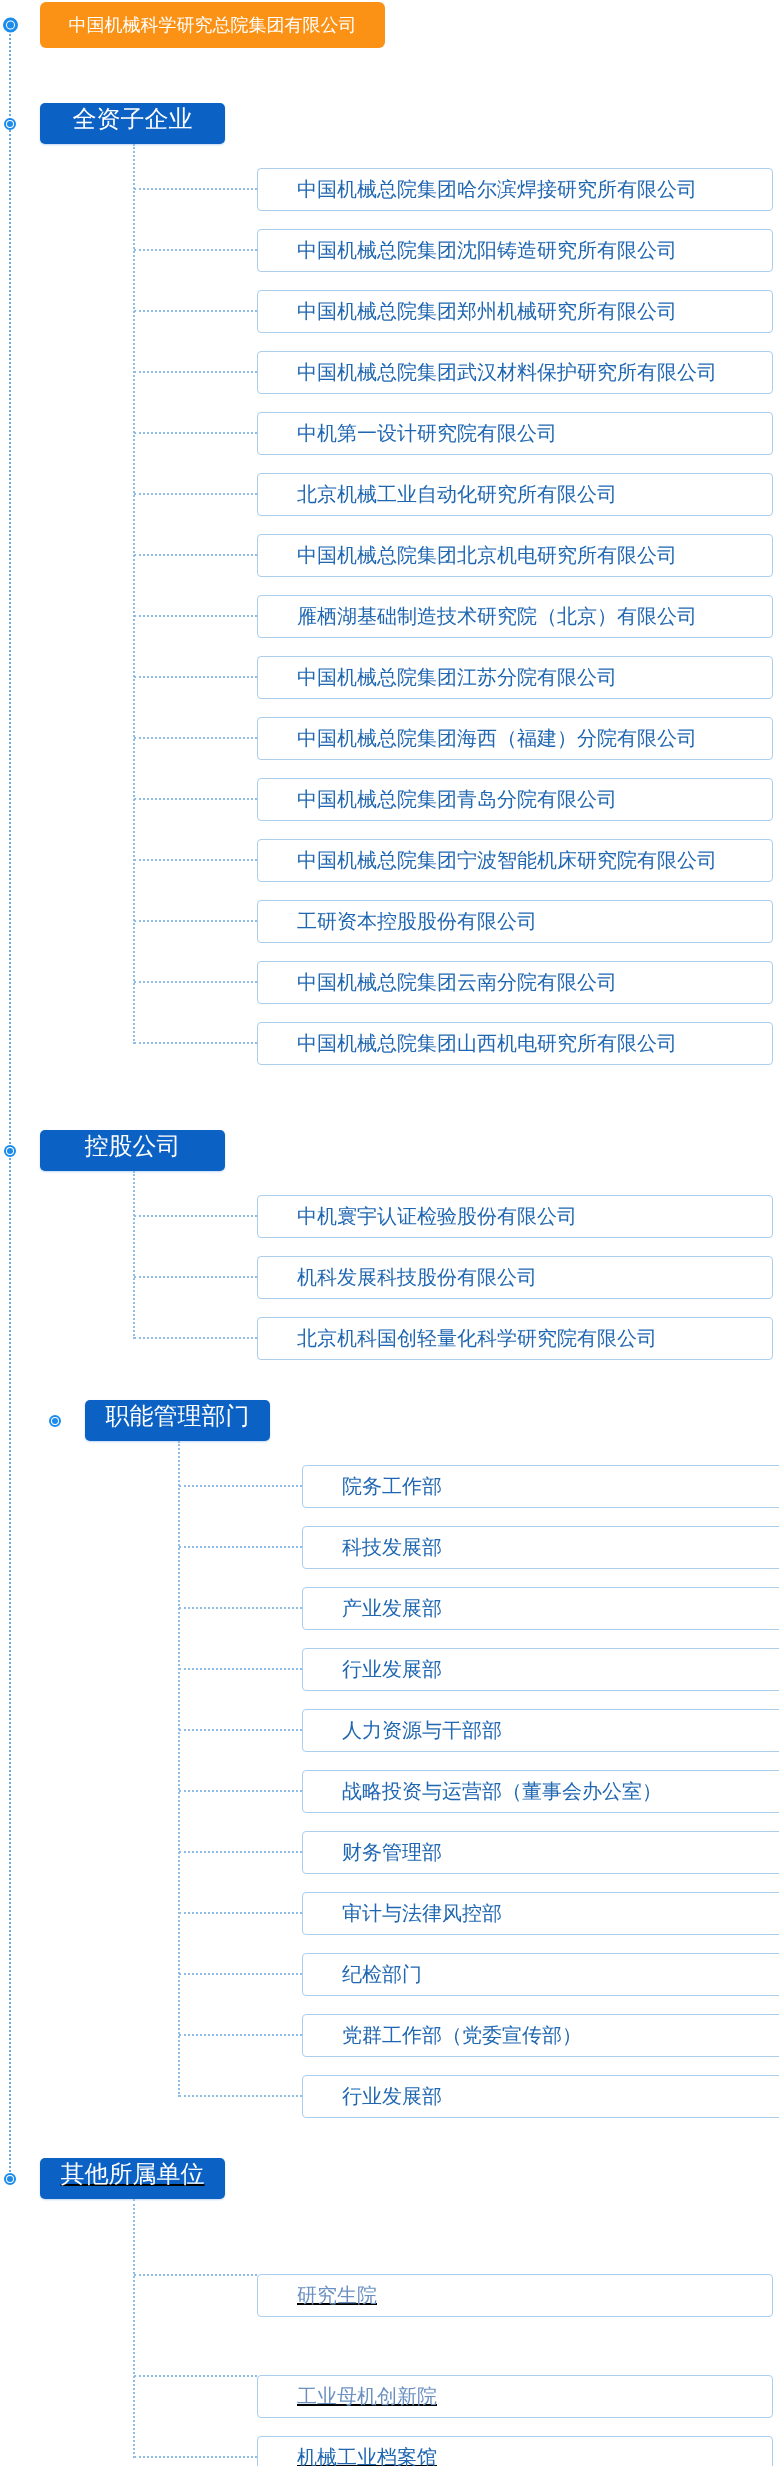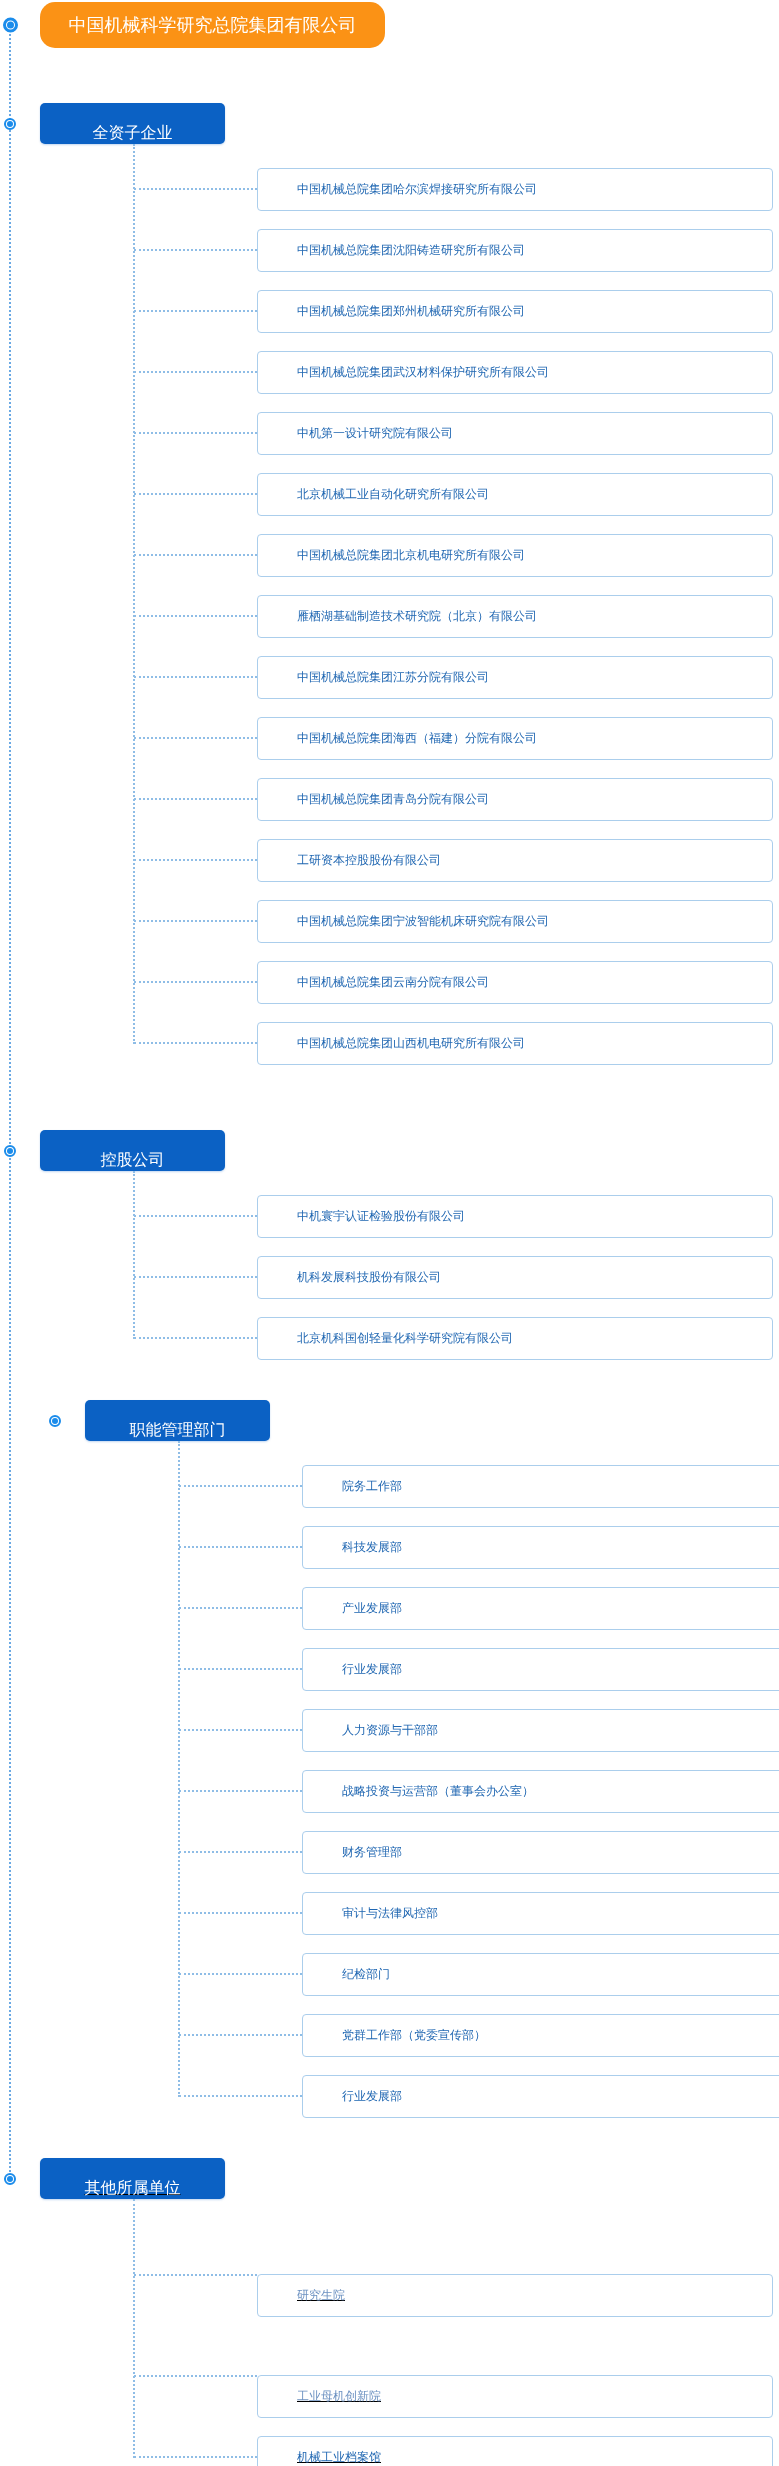--- a/index.html
+++ b/index.html
@@ -24,36 +24,36 @@
   }
   .bullseye .dot{border-radius:50%;background:#1b8ceb;display:block;}
   .bullseye.lg{left:3px;width:15px;height:15px;}
   .bullseye.lg .dot{width:7px;height:7px;}
   .bullseye.sm{left:4px;width:12px;height:12px;border-width:2px;}
   .bullseye.sm .dot{width:6px;height:6px;}
 
   .root-row{position:relative;margin-top:2px;height:46px;}
   .root-box{
     margin-left:40px;width:345px;height:46px;background:#fb9215;
-    border-radius:15px;color:#ffffff;font-size:18px;
+    border-radius:6px;color:#ffffff;font-size:18px;
     display:flex;align-items:center;justify-content:center;
     cursor:pointer;
   }
 
   section.group{position:relative;}
   #sections section:nth-child(1){margin-top:55px;}
   #sections section:nth-child(2){margin-top:65px;}
   #sections section:nth-child(3){margin-top:40px;margin-left:45px;}
   #sections section:nth-child(4){margin-top:40px;text-decoration:underline;}
 
   .cat-row{position:relative;height:41px;}
   .cat-box{
     margin-left:40px;width:185px;height:41px;background:#0b61c4;
-    border-radius:5px;color:#ffffff;font-size:16px;
-    display:flex;align-items:flex-end;justify-content:center;
+    border-radius:5px;color:#ffffff;font-size:24px;
+    display:flex;align-items:flex-start;justify-content:center;
     cursor:pointer;box-shadow:0 1px 2px rgba(11,97,196,.25);
   }
 
   .items{
     position:relative;display:flex;flex-direction:column;gap:18px;
     padding:24px 0 0 257px;
   }
   #sections section:nth-child(4) .items{padding-top:35px;}
 
   
@@ -64,21 +64,21 @@
 
   .item-row{position:relative;}
   .item-row::before{
     content:"";position:absolute;left:-123px;top:50%;margin-top:-2px;
     width:123px;border-top:2px dotted #8fbde6;
   }
   .item-box{
     box-sizing:border-box;width:516px;height:43px;background:#ffffff;
     border:1px solid #abceec;border-radius:4px;
     display:flex;align-items:center;padding-left:39px;
-    color:#2067b2;font-size:12px;cursor:pointer;
+    color:#2067b2;font-size:20px;cursor:pointer;
   }
   .item-box.muted{color:#6c91c1;margin-top:40px;}
 </style>
 </head>
 <body>
 
 <div id="chart">
   <div class="trunk"></div>
 
   <div class="root-row">
@@ -164,27 +164,27 @@
   </div>
 
   <div class="item-row">
     <div class="item-box">
       <span class="item-label">中国机械总院集团青岛分院有限公司</span>
     </div>
   </div>
 
   <div class="item-row">
     <div class="item-box">
+      <span class="item-label">中国机械总院集团宁波智能机床研究院有限公司</span>
+    </div>
+  </div>
+
+  <div class="item-row">
+    <div class="item-box">
       <span class="item-label">工研资本控股股份有限公司</span>
-    </div>
-  </div>
-
-  <div class="item-row">
-    <div class="item-box">
-      <span class="item-label">中国机械总院集团宁波智能机床研究院有限公司</span>
     </div>
   </div>
 
   <div class="item-row">
     <div class="item-box">
       <span class="item-label">中国机械总院集团云南分院有限公司</span>
     </div>
   </div>
 
   <div class="item-row">

